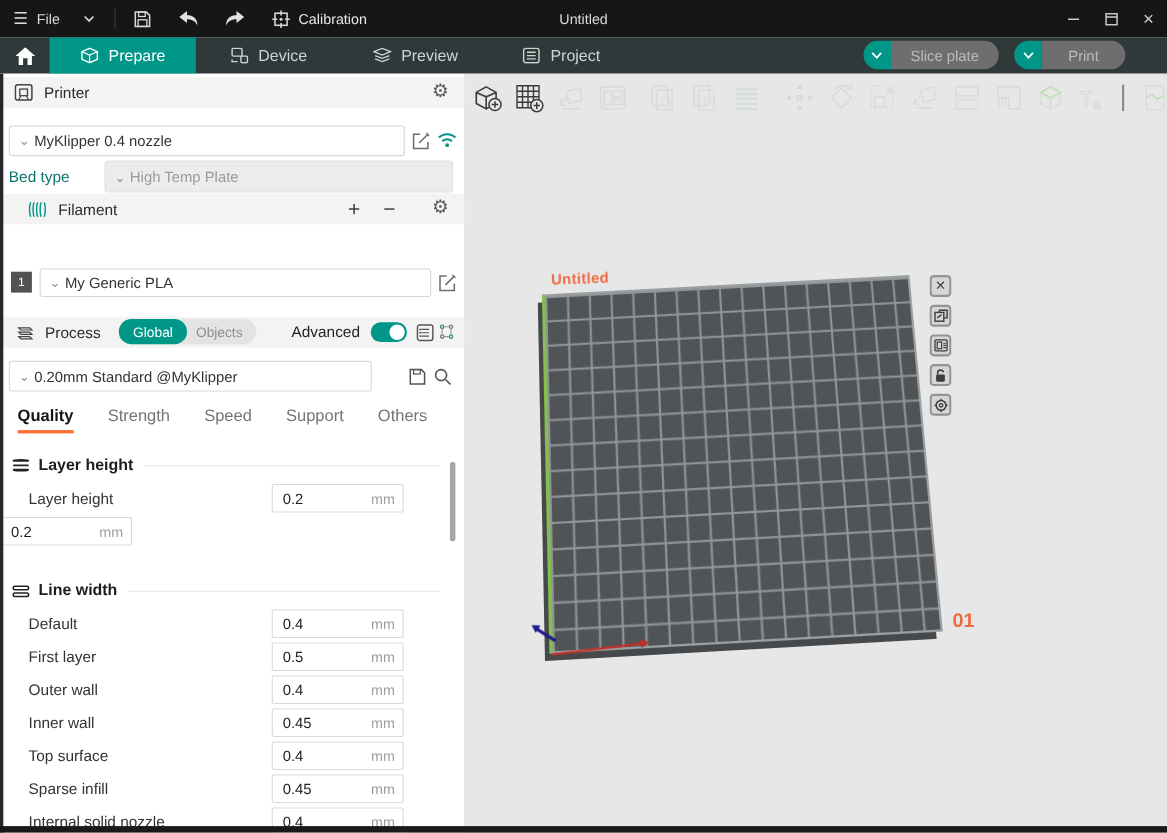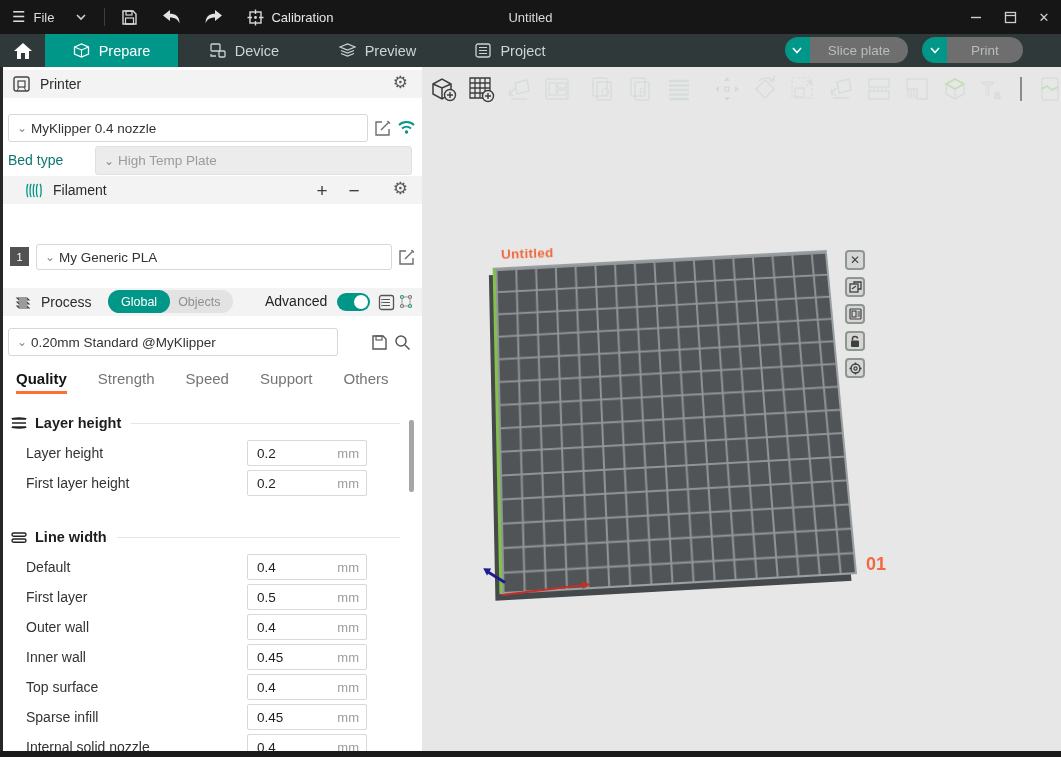--- a/index.html
+++ b/index.html
@@ -359,21 +359,20 @@
       </div>
 
       <div class="setting-row">
         <span class="s-label">Layer height</span>
         <span class="num-input">
           <span class="val">0.2</span>
           <span class="unit">mm</span>
         </span>
       </div>
       <div class="setting-row">
-        <span class="s-label">First layer height</span>
         <span class="num-input">
           <span class="val">0.2</span>
           <span class="unit">mm</span>
         </span>
       </div>
 
       <div class="group-title" style="margin-top:26px;">
         <span class="g-icon">
           <svg width="18" height="13" viewBox="0 0 18 13">
               <rect x="2" y="2" width="14" height="3.2" rx="1.6" fill="none" stroke="#222" stroke-width="1.4"></rect>

